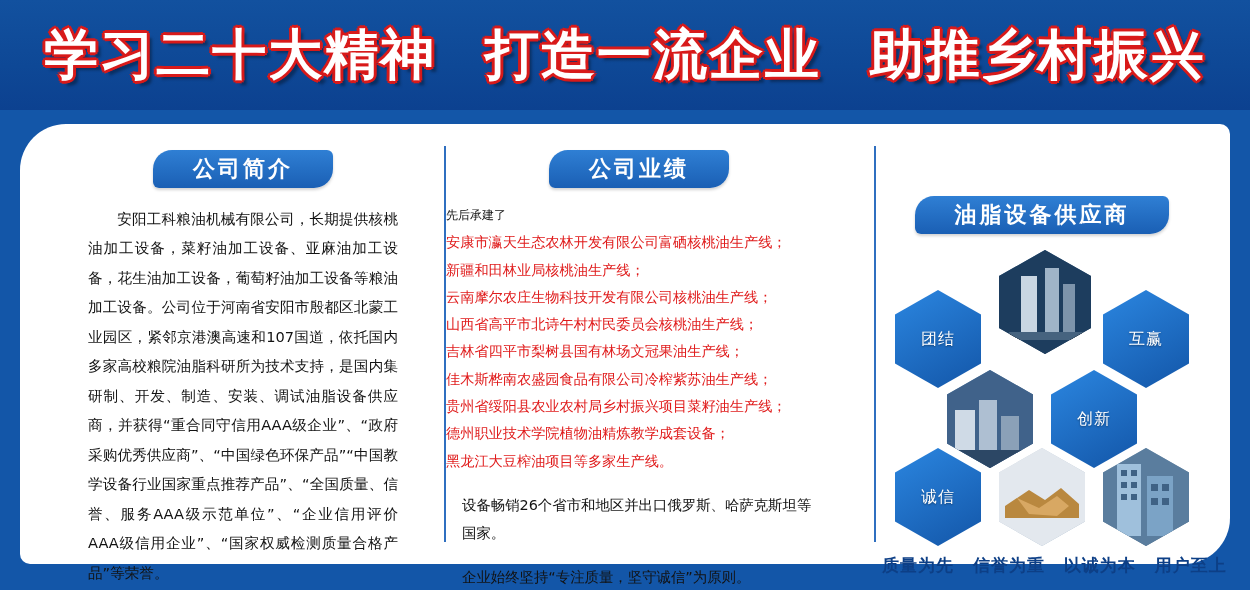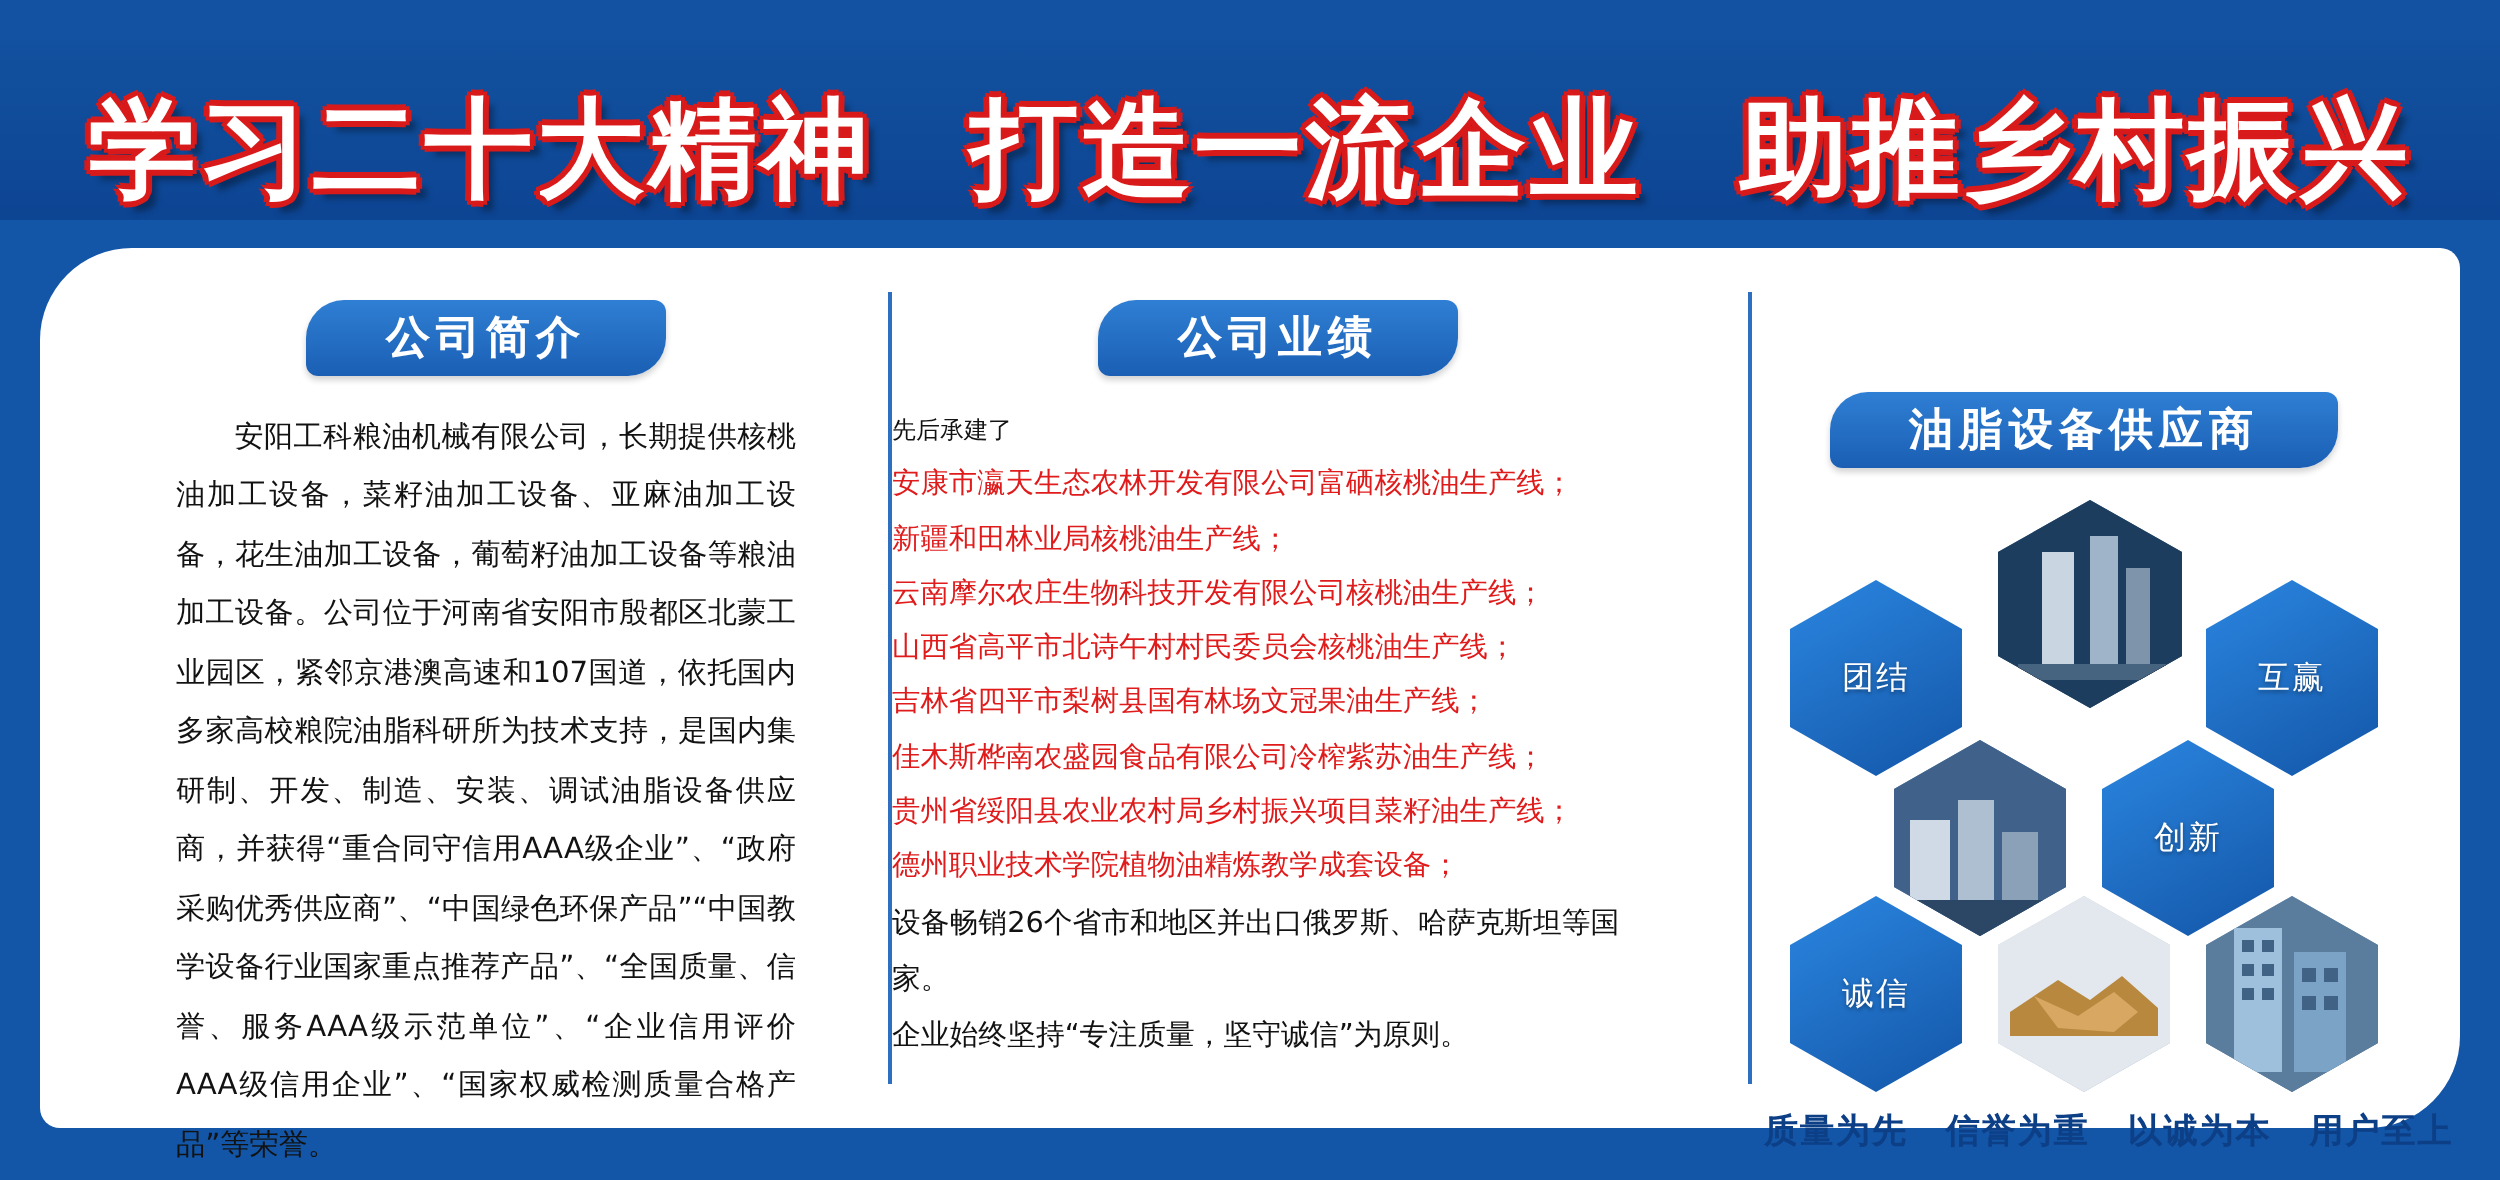--- a/index.html
+++ b/index.html
@@ -20,21 +20,20 @@
   
   .banner {
     position: absolute;
     left: 0; top: 0;
     width: 1250px;
     height: 110px;
     background: linear-gradient(180deg,#12519f 0%, #0e4896 60%, #0c4190 100%);
     display: flex;
     align-items: center;
     justify-content: center;
-    margin-top: 20px;
   }
   .banner-title {
     font-family: "DejaVu Sans", sans-serif;
     font-weight: bold;
     font-size: 54px;
     letter-spacing: 2px;
     color: #ffffff;
     text-shadow:
       -2px -2px 0 #d81a1a, 2px -2px 0 #d81a1a, -2px 2px 0 #d81a1a, 2px 2px 0 #d81a1a,
       -3px 0 0 #d81a1a, 3px 0 0 #d81a1a, 0 -3px 0 #d81a1a, 0 3px 0 #d81a1a,
@@ -134,21 +133,21 @@
     font-size: 14.2px;
     line-height: 1.92;
     color: #e01b1b;
     white-space: nowrap;
   }
   .tail {
     font-family: "DejaVu Sans", serif;
     font-size: 14.4px;
     line-height: 1.95;
     color: #121212;
-    margin: 0;
+    margin: 16px;
   }
 
   
   .hex-wrap {
     position: relative;
     width: 330px;
     height: 290px;
     margin: 6px auto 0 auto;
   }
   .hex {
@@ -230,20 +229,21 @@
       <p class="lead">先后承建了</p>
       <ul class="red-list">
         <li>安康市瀛天生态农林开发有限公司富硒核桃油生产线；</li>
         <li>新疆和田林业局核桃油生产线；</li>
         <li>云南摩尔农庄生物科技开发有限公司核桃油生产线；</li>
         <li>山西省高平市北诗午村村民委员会核桃油生产线；</li>
         <li>吉林省四平市梨树县国有林场文冠果油生产线；</li>
         <li>佳木斯桦南农盛园食品有限公司冷榨紫苏油生产线；</li>
         <li>贵州省绥阳县农业农村局乡村振兴项目菜籽油生产线；</li>
         <li>德州职业技术学院植物油精炼教学成套设备；</li>
+        <li>黑龙江大豆榨油项目等多家生产线。</li>
       </ul>
       <p class="tail">设备畅销26个省市和地区并出口俄罗斯、哈萨克斯坦等国家。</p>
       <p class="tail">企业始终坚持“专注质量，坚守诚信”为原则。</p>
     </div>
 
     <div class="divider d2"></div>
 
     <div class="panel panel-3">
       <div class="ribbon wide">油脂设备供应商</div>
 

